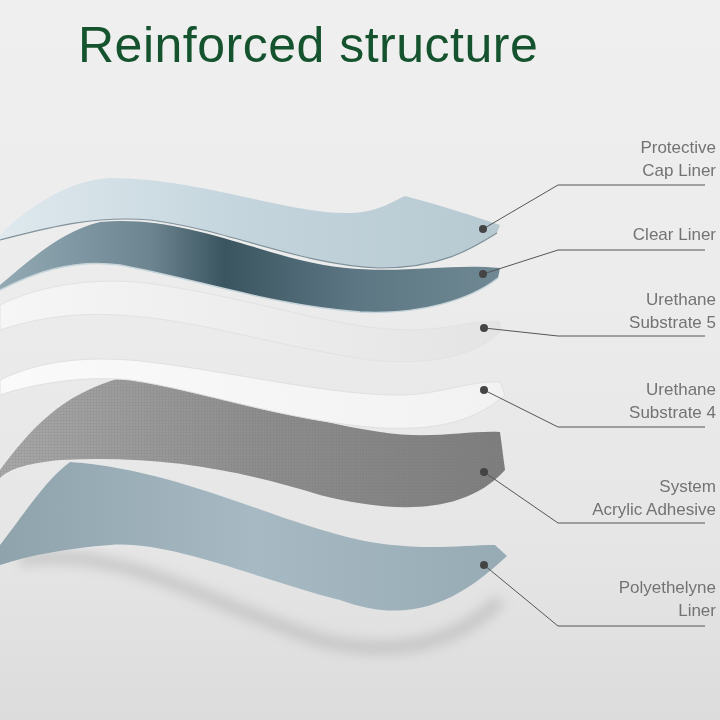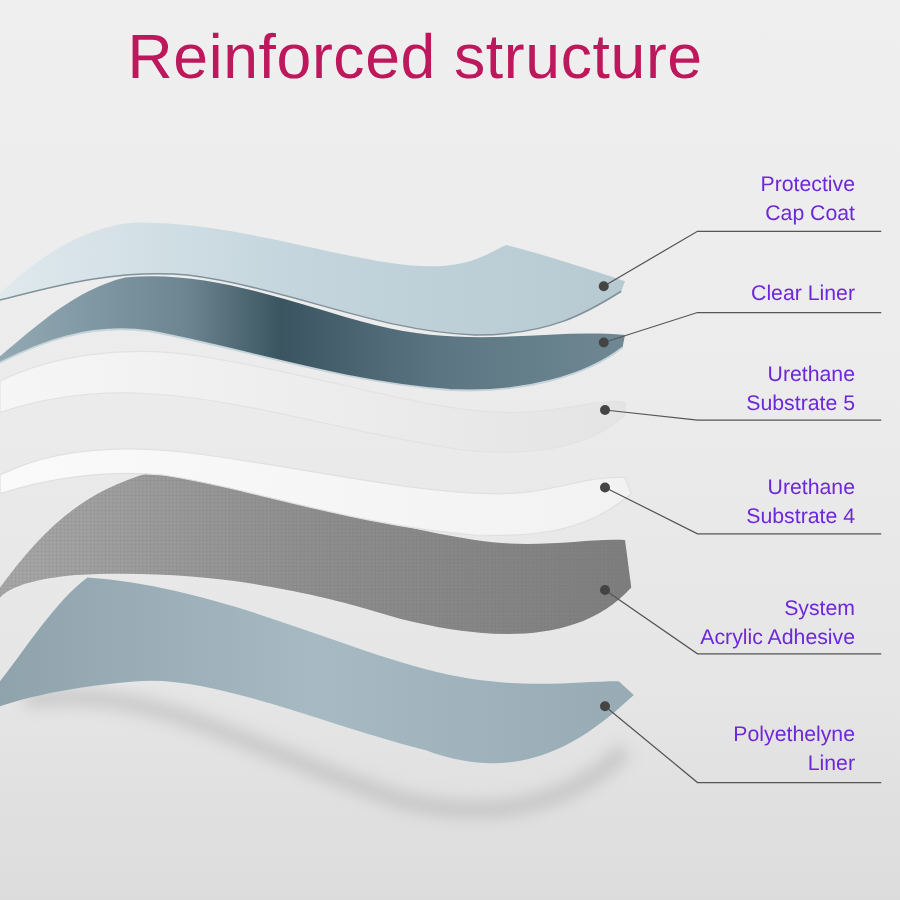--- a/index.html
+++ b/index.html
@@ -4,27 +4,27 @@
   <style>
     html, body { margin: 0; padding: 0; }
     body {
       width: 720px; height: 720px; overflow: hidden;
       background: linear-gradient(180deg, #efefef 0%, #ececec 40%, #e6e6e6 75%, #dcdcdc 100%);
       font-family: "Liberation Sans", "DejaVu Sans", sans-serif;
       position: relative;
     }
     .title {
       position: absolute; left: 78px; top: 10px;
-      font-size: 50px; font-weight: 400; color: #be185d;
-      letter-spacing: 0.5px; line-height: 70px; margin-left: 24px;
+      font-size: 50px; font-weight: 400; color: #14532d;
+      letter-spacing: 0.5px; line-height: 70px;
     }
     svg.art { position: absolute; left: 0; top: 0; }
     .label {
-      position: absolute; right: 36px; text-align: right;
-      font-size: 17px; color: #6d28d9; line-height: 23px;
+      position: absolute; right: 4px; text-align: right;
+      font-size: 17px; color: #737373; line-height: 23px;
     }
     .label span { display: block; }
   </style>
 </head>
 <body>
 
 <div class="title">Reinforced structure</div>
 
 <svg class="art" width="720" height="720" viewBox="0 0 720 720">
   <defs>
@@ -105,21 +105,21 @@
     <circle cx="484" cy="472" r="4" fill="#444"></circle>
   </g>
   <g>
     <polyline points="484,565 558,626 705,626" fill="none" stroke="#555" stroke-width="1"></polyline>
     <circle cx="484" cy="565" r="4" fill="#444"></circle>
   </g>
 </svg>
 
 <div class="label" style="top:136px;">
   <span>Protective</span>
-  <span>Cap Coat</span>
+  <span>Cap Liner</span>
 </div>
 <div class="label" style="top:223px;">
   <span>Clear Liner</span>
 </div>
 <div class="label" style="top:288px;">
   <span>Urethane</span>
   <span>Substrate 5</span>
 </div>
 <div class="label" style="top:378px;">
   <span>Urethane</span>

